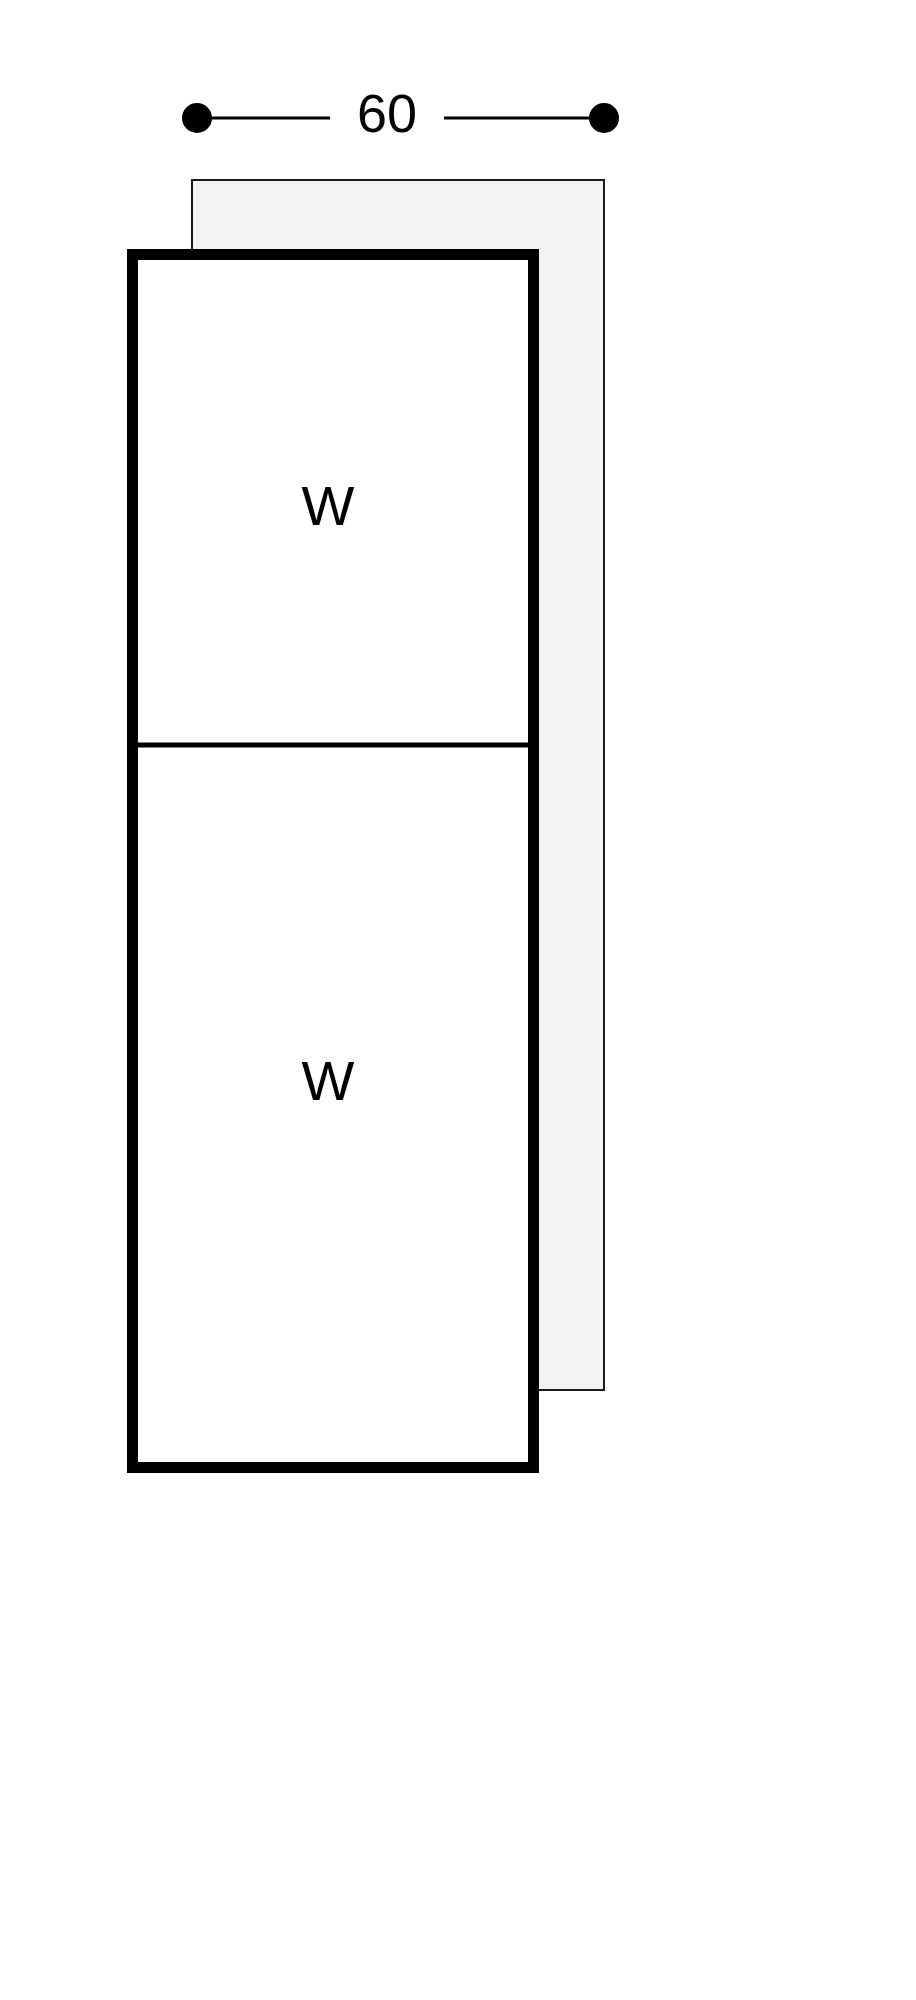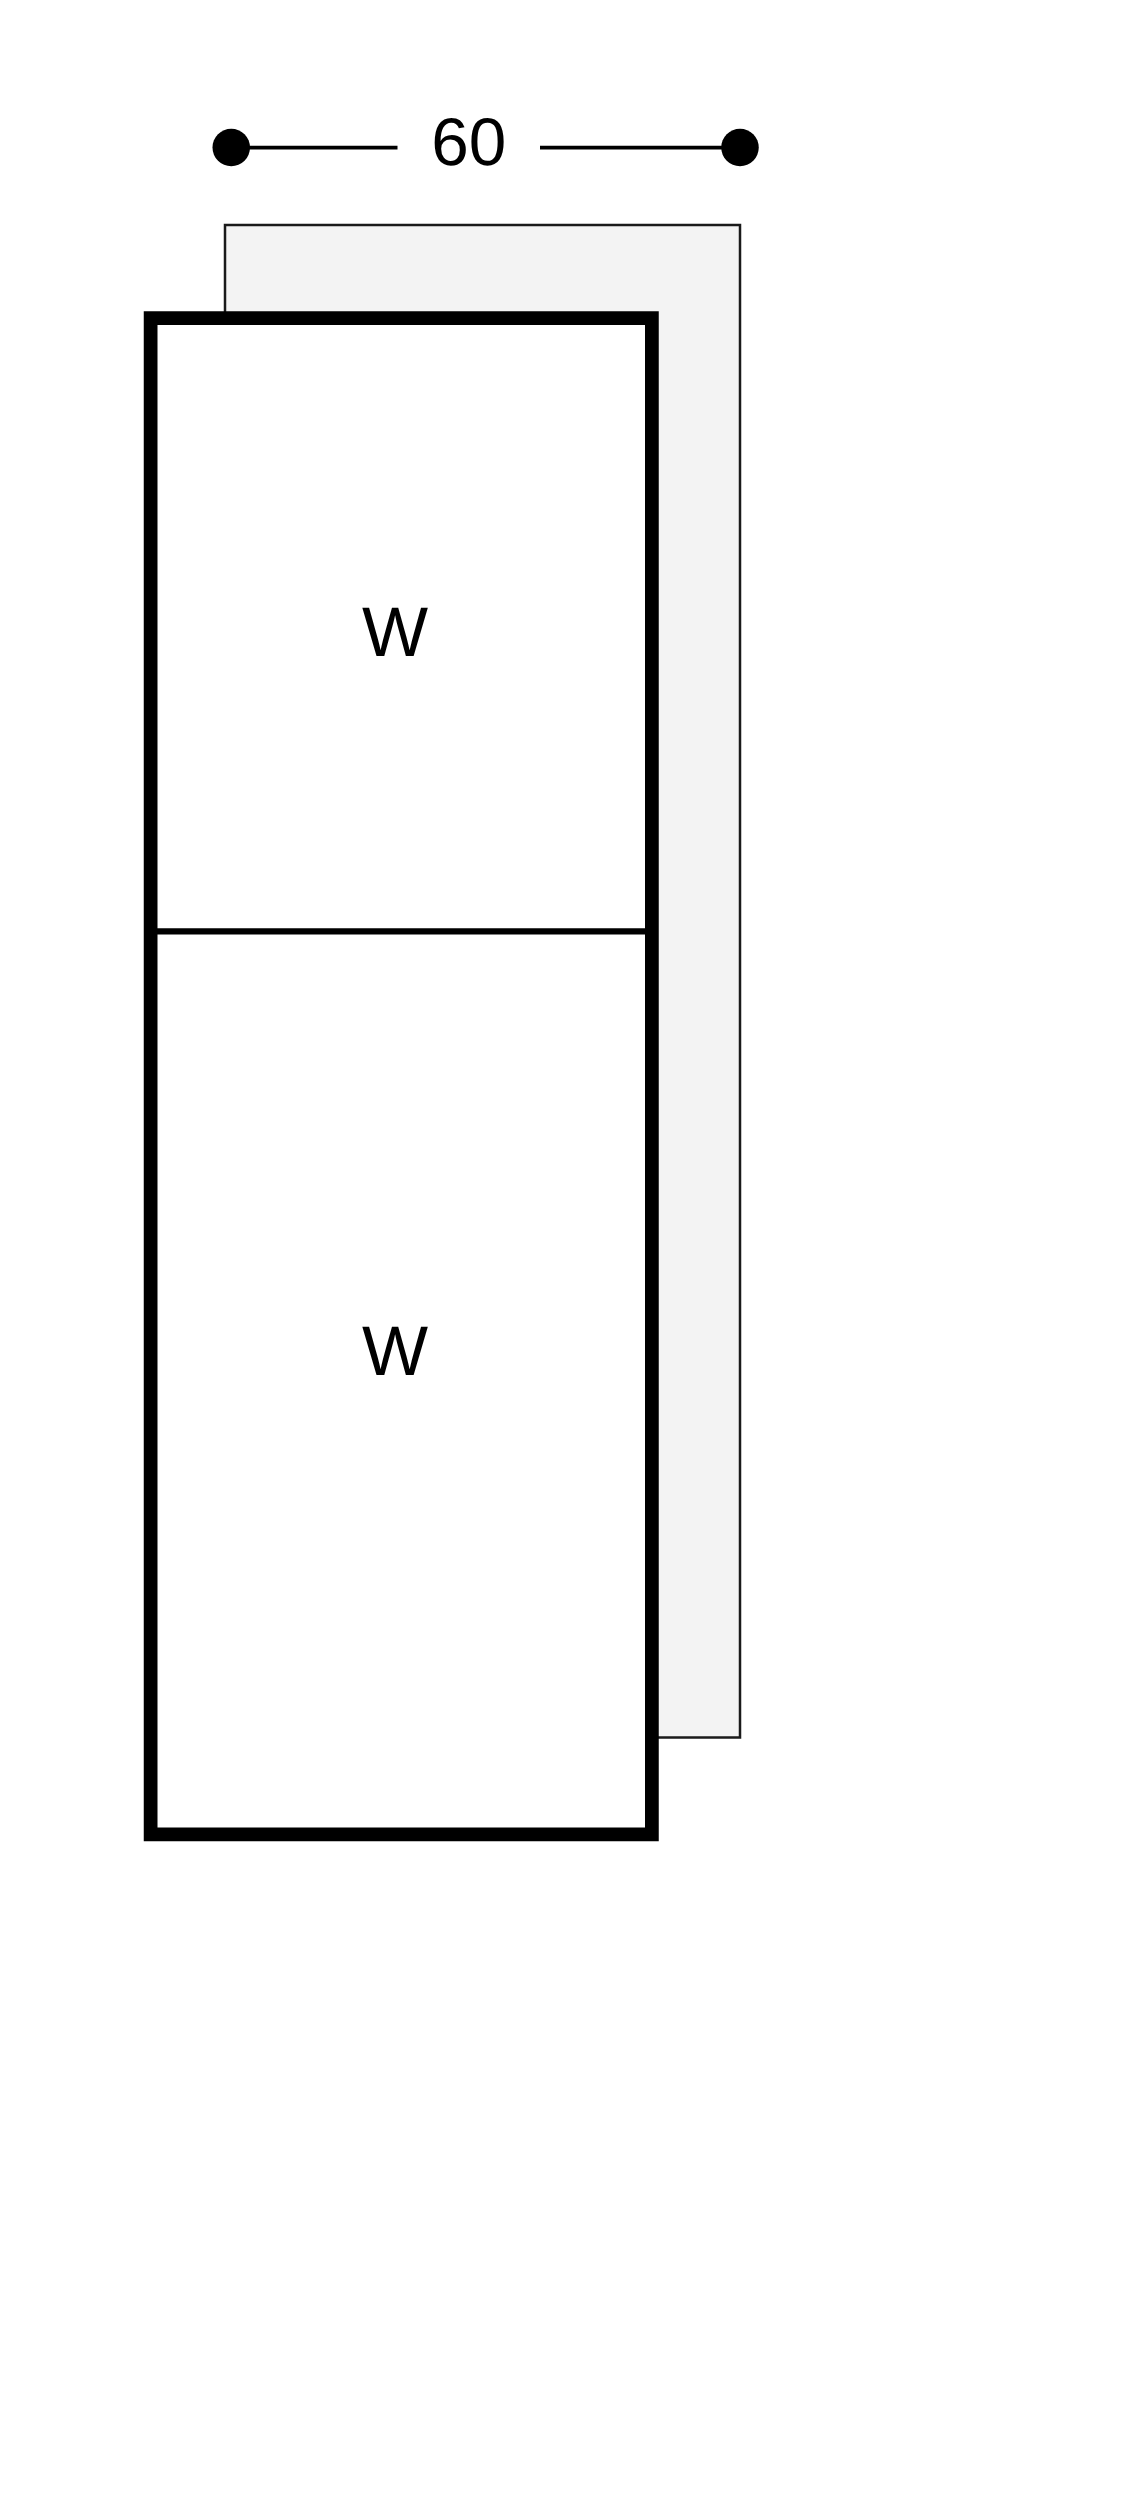--- a/index.html
+++ b/index.html
@@ -11,20 +11,21 @@
     width: 916px;
     height: 2000px;
     font-family: "Liberation Sans", sans-serif;
     overflow: hidden;
   }
   #drawing-root {
     position: relative;
     width: 892px;
     height: 2000px;
     background: #ffffff;
+    padding-left: 12px;
   }
   svg#technical-drawing {
     display: block;
     width: 916px;
     height: 2000px;
   }
   .dim-text {
     font-family: "Liberation Sans", sans-serif;
     font-size: 54px;
     fill: #000000;

